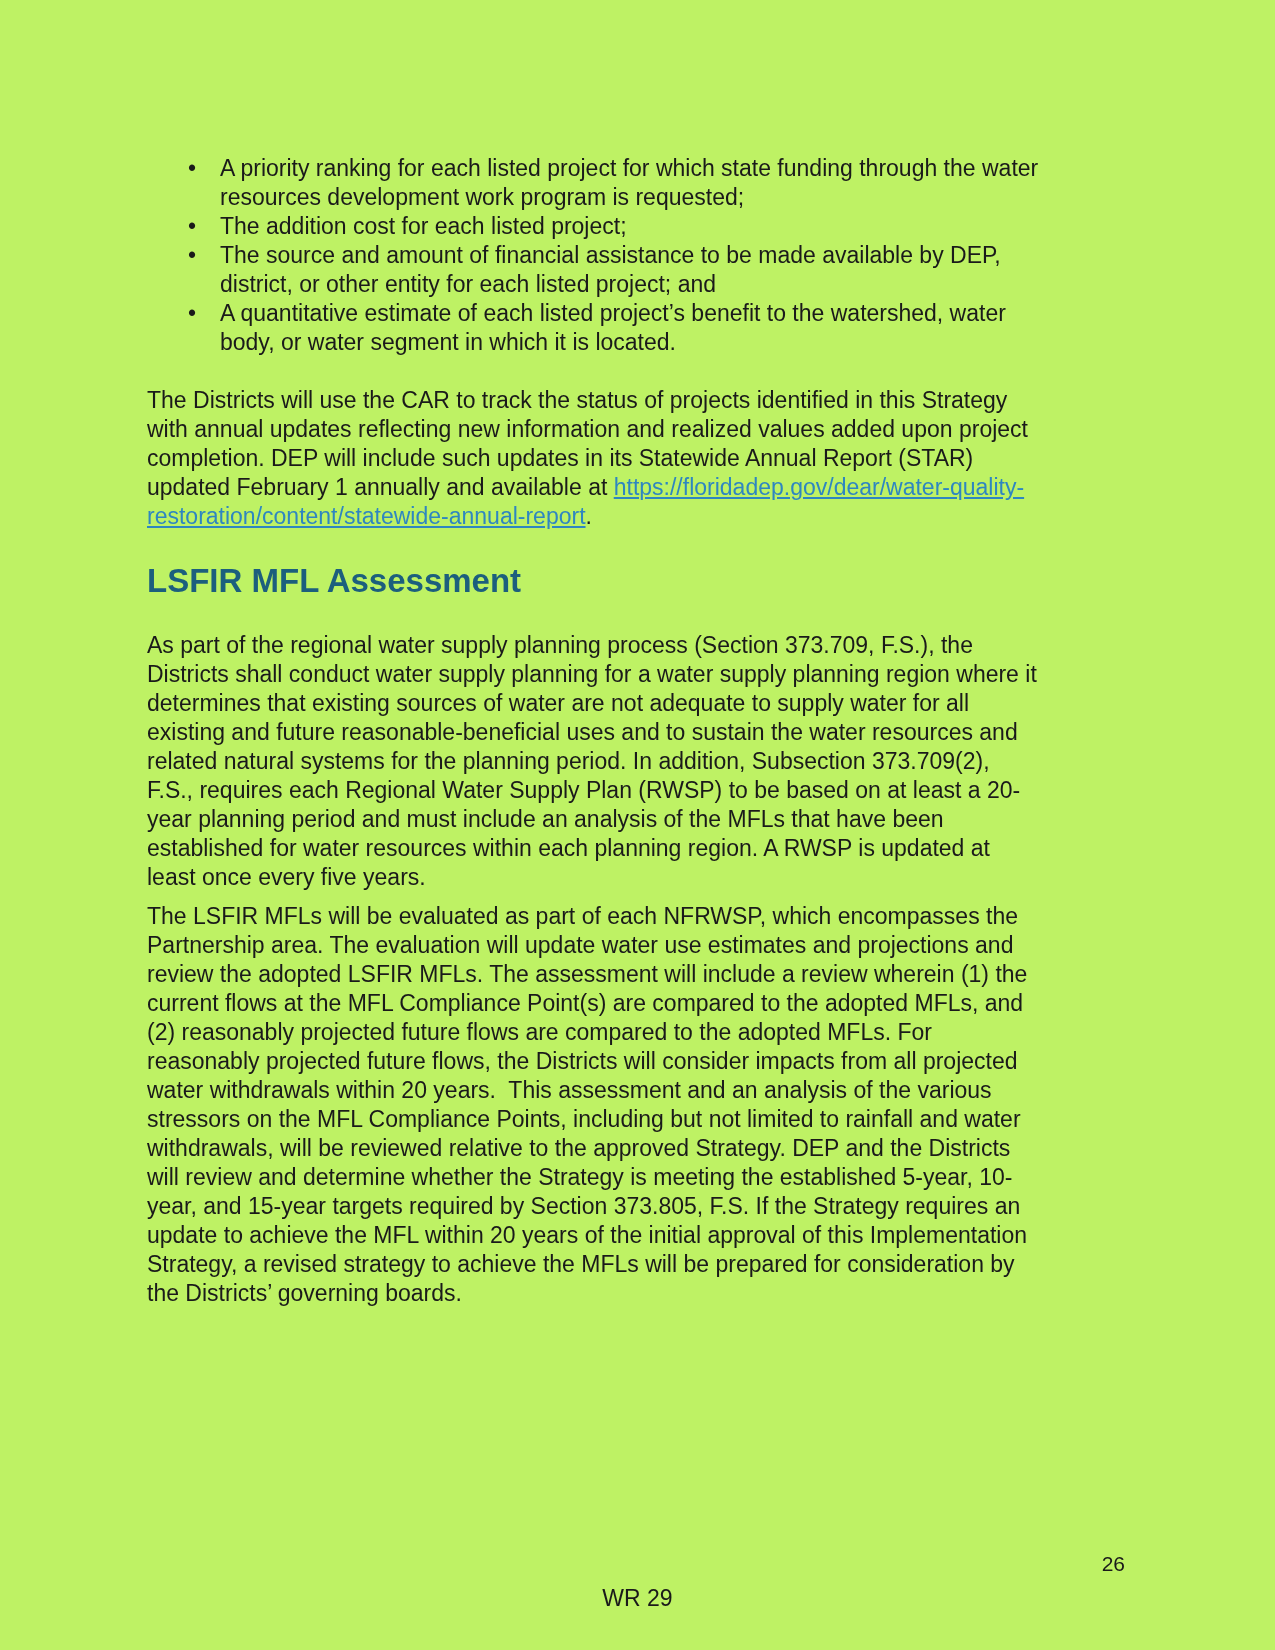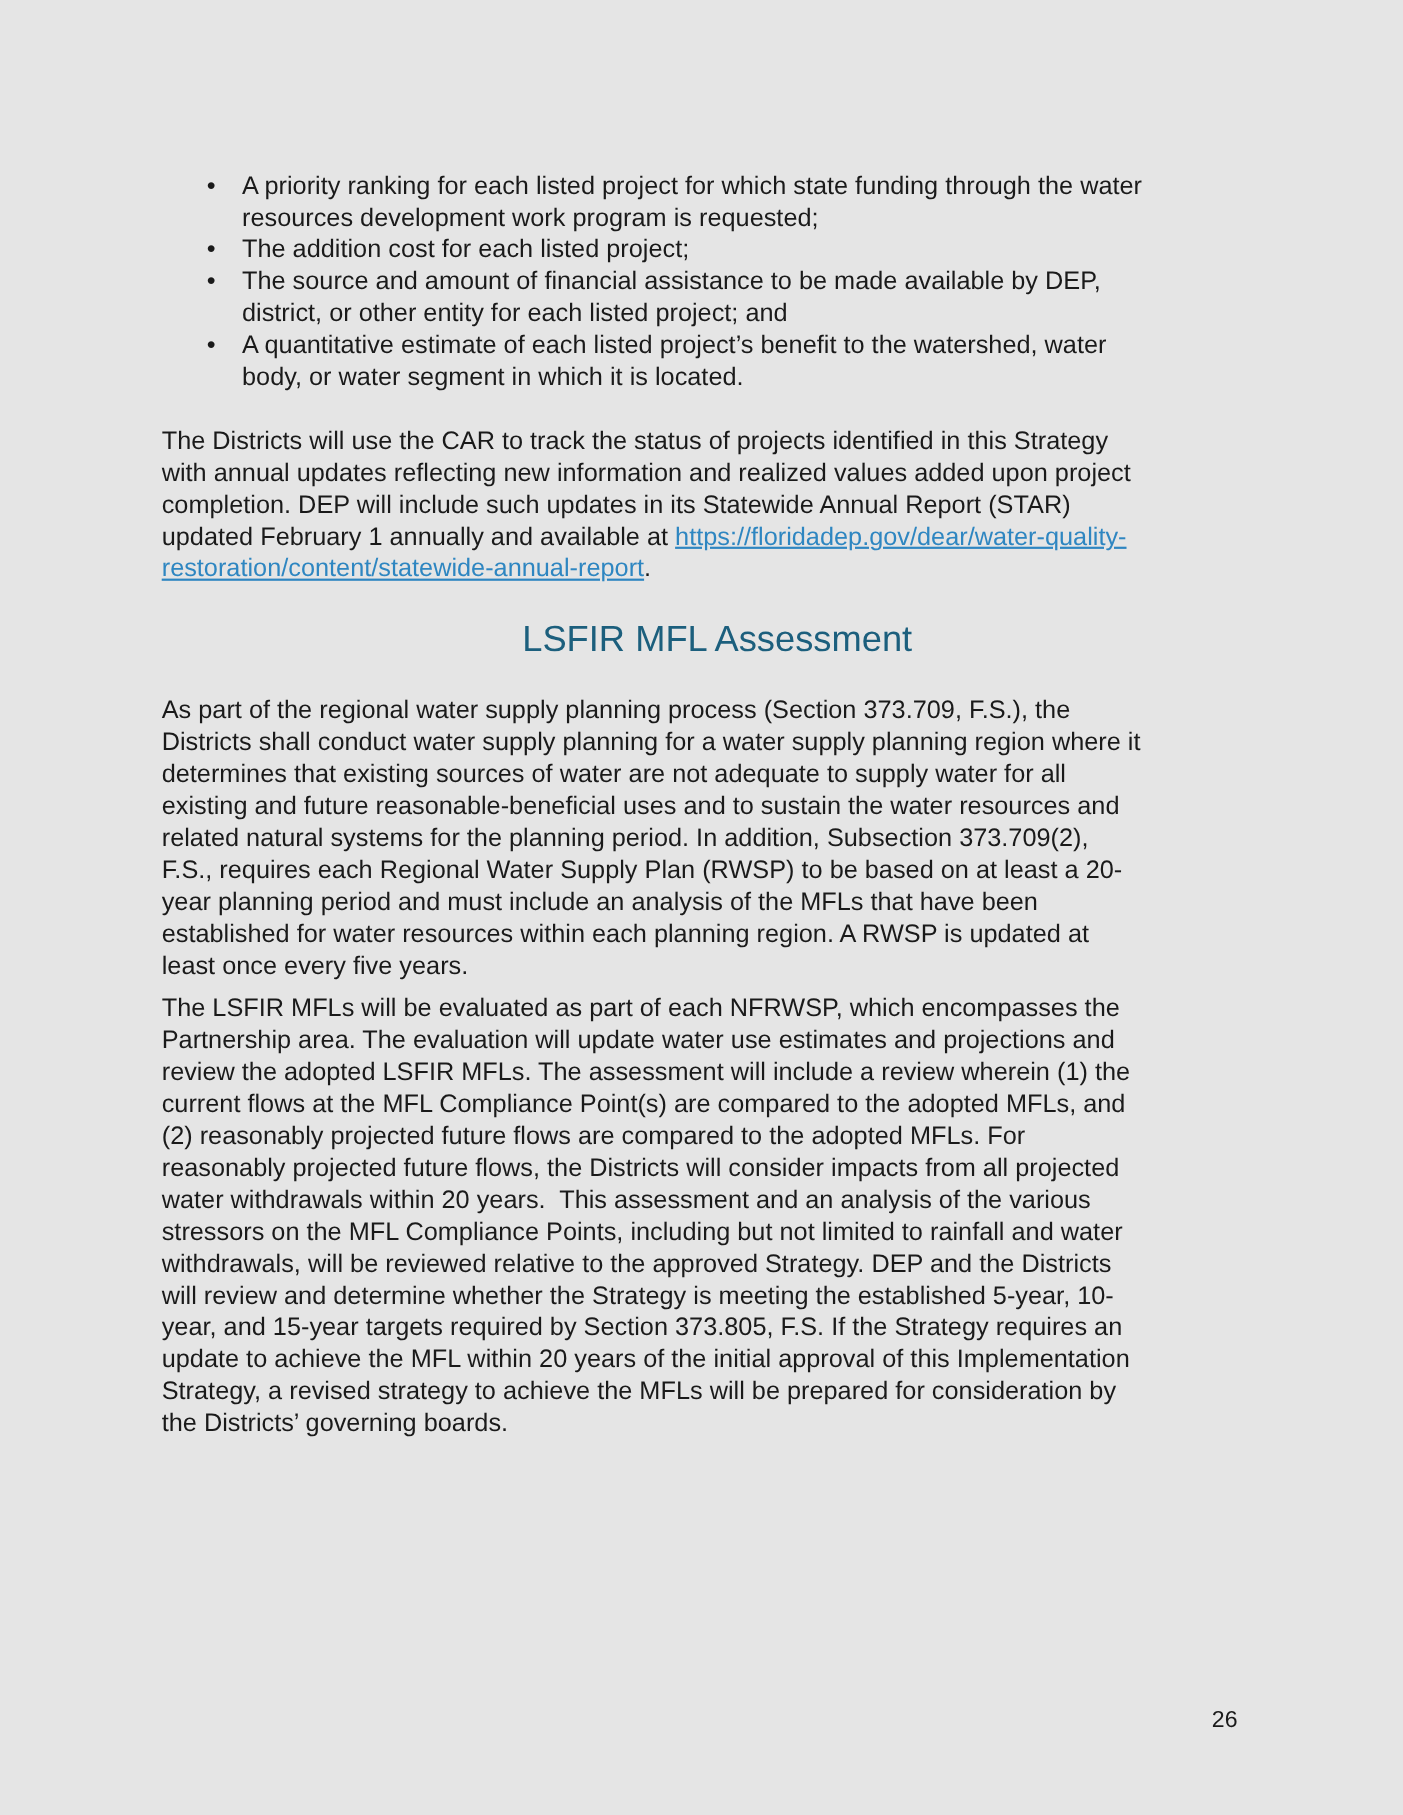--- a/index.html
+++ b/index.html
@@ -12,21 +12,21 @@
     font-size: 23px;
     line-height: 29px;
     color: var(--body-text, #1a1a1a);
     overflow: hidden;
   }
   .page {
     position: absolute;
     top: 0; left: 0;
     width: 1275px;
     height: 1650px;
-    background: #e5e5e5;
+    background: #bef264;
   }
   .content {
     position: absolute;
     top: 154px;
     left: 147px;
     width: 1010px;
   }
   ul.bullets {
     list-style: none;
     margin: 0 0 29px 0;
@@ -49,24 +49,23 @@
   p.para-car { margin-bottom: 0; }
   a.doc-link {
     color: var(--link, #2e86c1);
     text-decoration: underline;
     cursor: pointer;
   }
   h1.section-heading {
     margin: 31px 0 31px 0;
     font-size: 33px;
     line-height: 38px;
-    font-weight: normal;
+    font-weight: bold;
     color: var(--heading, #1c5f7d);
     letter-spacing: 0px;
-    text-align: center;
   }
   p.para-rwsp { margin-bottom: 10px; }
   .page-number {
     position: absolute;
     top: 1549px;
     right: 150px;
     font-size: 21px;
     line-height: 29px;
   }
   .doc-code {
@@ -124,13 +123,14 @@
 withdrawals, will be reviewed relative to the approved Strategy. DEP and the Districts
 will review and determine whether the Strategy is meeting the established 5-year, 10-
 year, and 15-year targets required by Section 373.805, F.S. If the Strategy requires an
 update to achieve the MFL within 20 years of the initial approval of this Implementation
 Strategy, a revised strategy to achieve the MFLs will be prepared for consideration by
 the Districts’ governing boards.</p>
 
   </div>
 
   <div class="page-number">26</div>
+  <div class="doc-code">WR 29</div>
 </div>
 
 </body></html>

